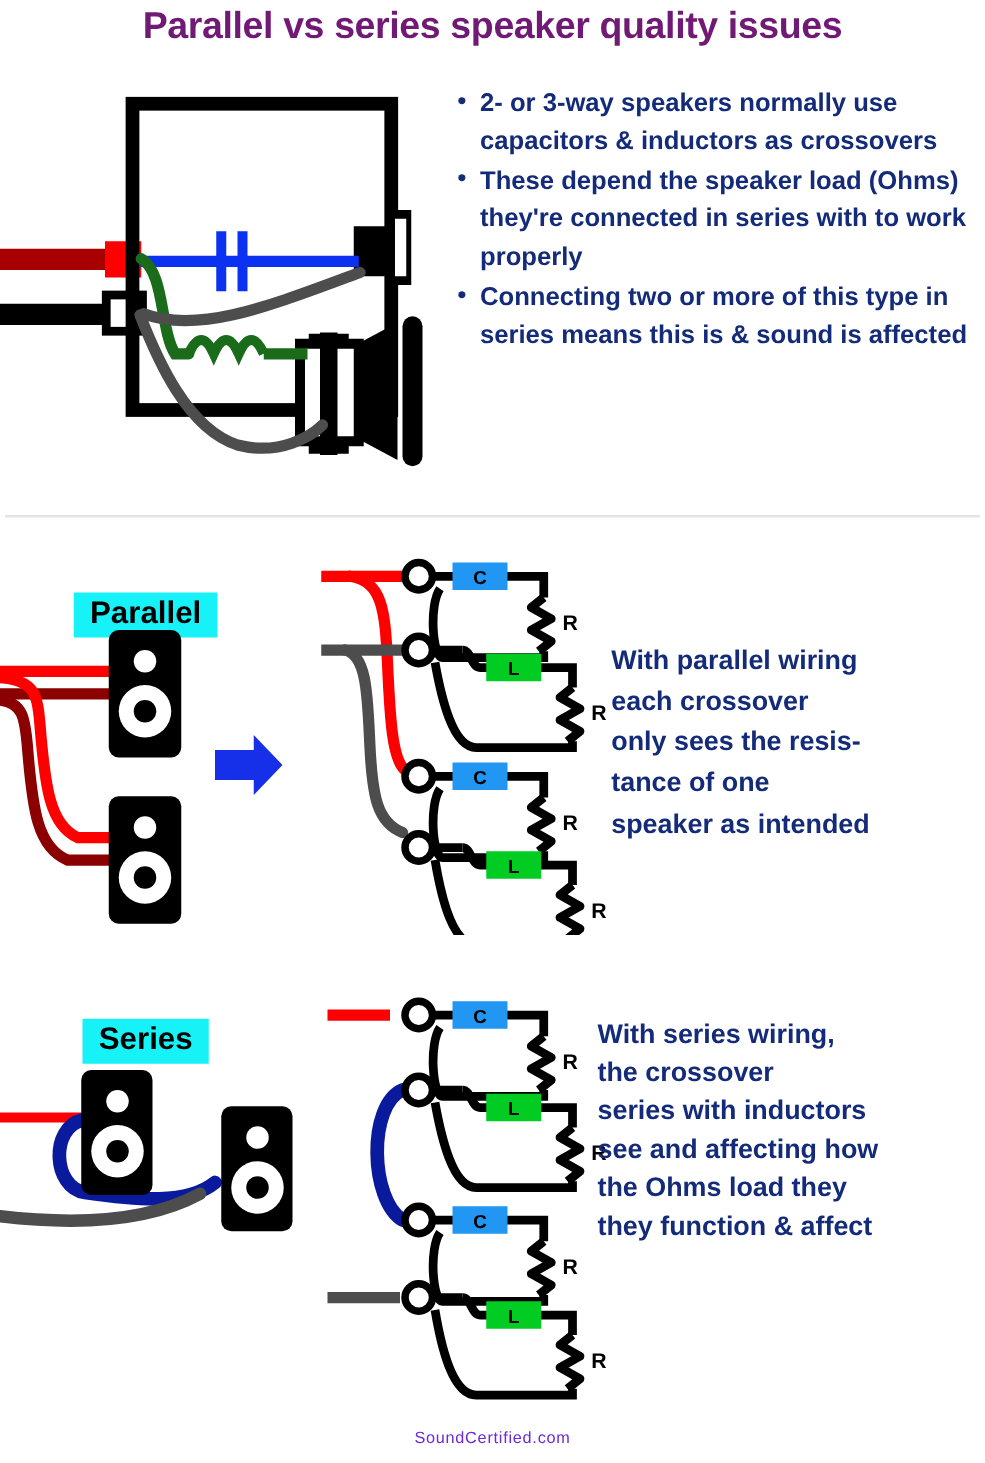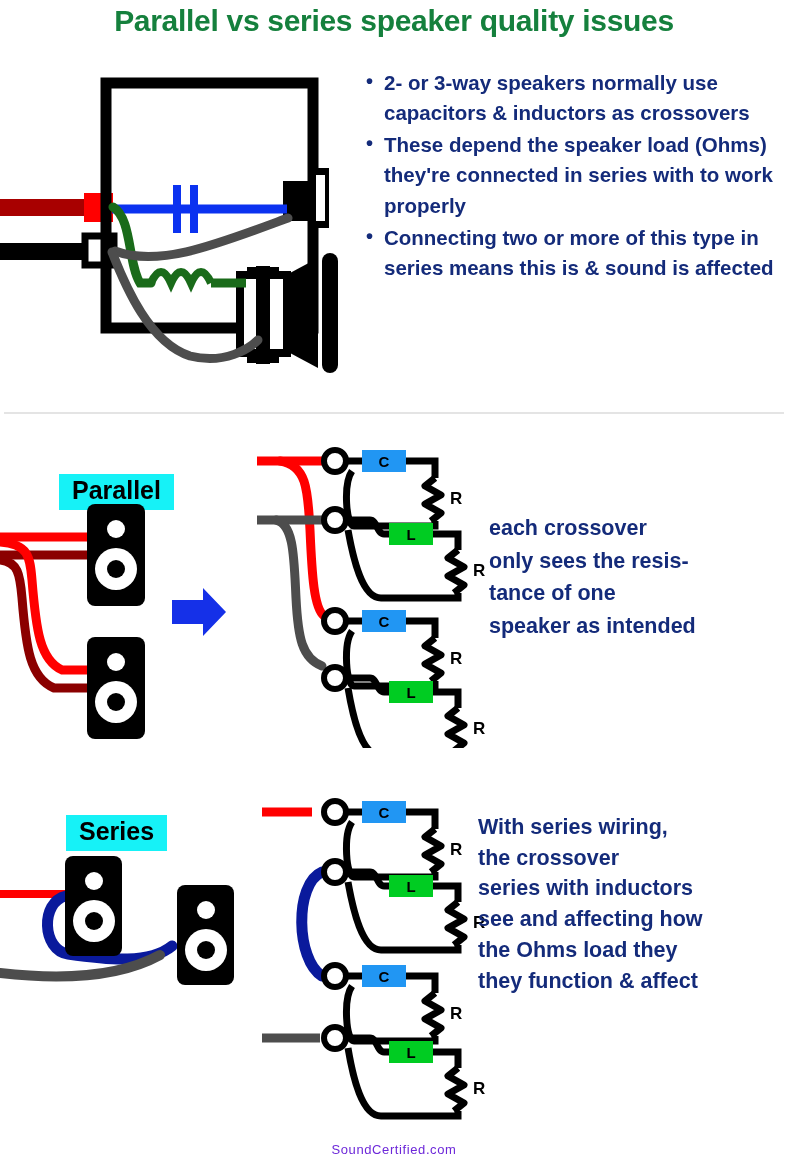--- a/index.html
+++ b/index.html
@@ -4,21 +4,21 @@
 <style>
   html,body{margin:0;padding:0;background:#ffffff;}
   body{width:788px;height:1170px;position:relative;overflow:hidden;
        font-family:"Liberation Sans", sans-serif;}
 
   .page{position:absolute;inset:0;background:#fff;}
 
   
   .title{
     position:absolute;left:0;top:4px;width:788px;text-align:center;
-    font-size:30px;font-weight:bold;color:#15803d;letter-spacing:-0.3px;
+    font-size:30px;font-weight:bold;color:#701a75;letter-spacing:-0.3px;
     font-family:"Liberation Sans", sans-serif;
   }
 
   
   .bullets{
     position:absolute;left:362px;top:68px;width:418px;
     color:#142b7a;font-weight:bold;font-size:20.5px;line-height:1.47;
   }
   .bullets .bi{position:relative;padding-left:22px;margin-bottom:2px;}
   .bullets .bi .dot{position:absolute;left:4px;top:-1px;font-size:20px;line-height:1.47;}
@@ -171,20 +171,21 @@
     <path d="M182,254 L208,254 L208,270" stroke="#000" stroke-width="7" fill="none"></path>
     <path d="M208,270 l-10,8 l16,9 l-16,9 l16,9 l-10,8" stroke="#000" stroke-width="7" fill="none" stroke-linejoin="round"></path>
     <path d="M208,313 L208,318 L131,318 C112,318 103,280 98,250" stroke="#000" stroke-width="7" fill="none"></path>
     <rect x="139" y="243" width="44" height="22" fill="#00cc22"></rect>
     <text x="161" y="260" font-size="15" font-weight="bold" text-anchor="middle" fill="#000" font-family="Liberation Sans, sans-serif">L</text>
     <text x="223" y="296" font-size="17" font-weight="bold" fill="#000" font-family="Liberation Sans, sans-serif">R</text>
     <circle cx="85" cy="240" r="11" fill="#ffffff" stroke="#000" stroke-width="6"></circle>
   </svg>
 
   <div class="sidetext" id="text-parallel">
+    <div>With parallel wiring</div>
     <div>each crossover</div>
     <div>only sees the resis-</div>
     <div>tance of one</div>
     <div>speaker as intended</div>
   </div>
 
   <div class="seclabel" id="label-series">Series</div>
 
   <svg class="svglayer" width="260" height="250" style="left:0px;top:840px;">
 

